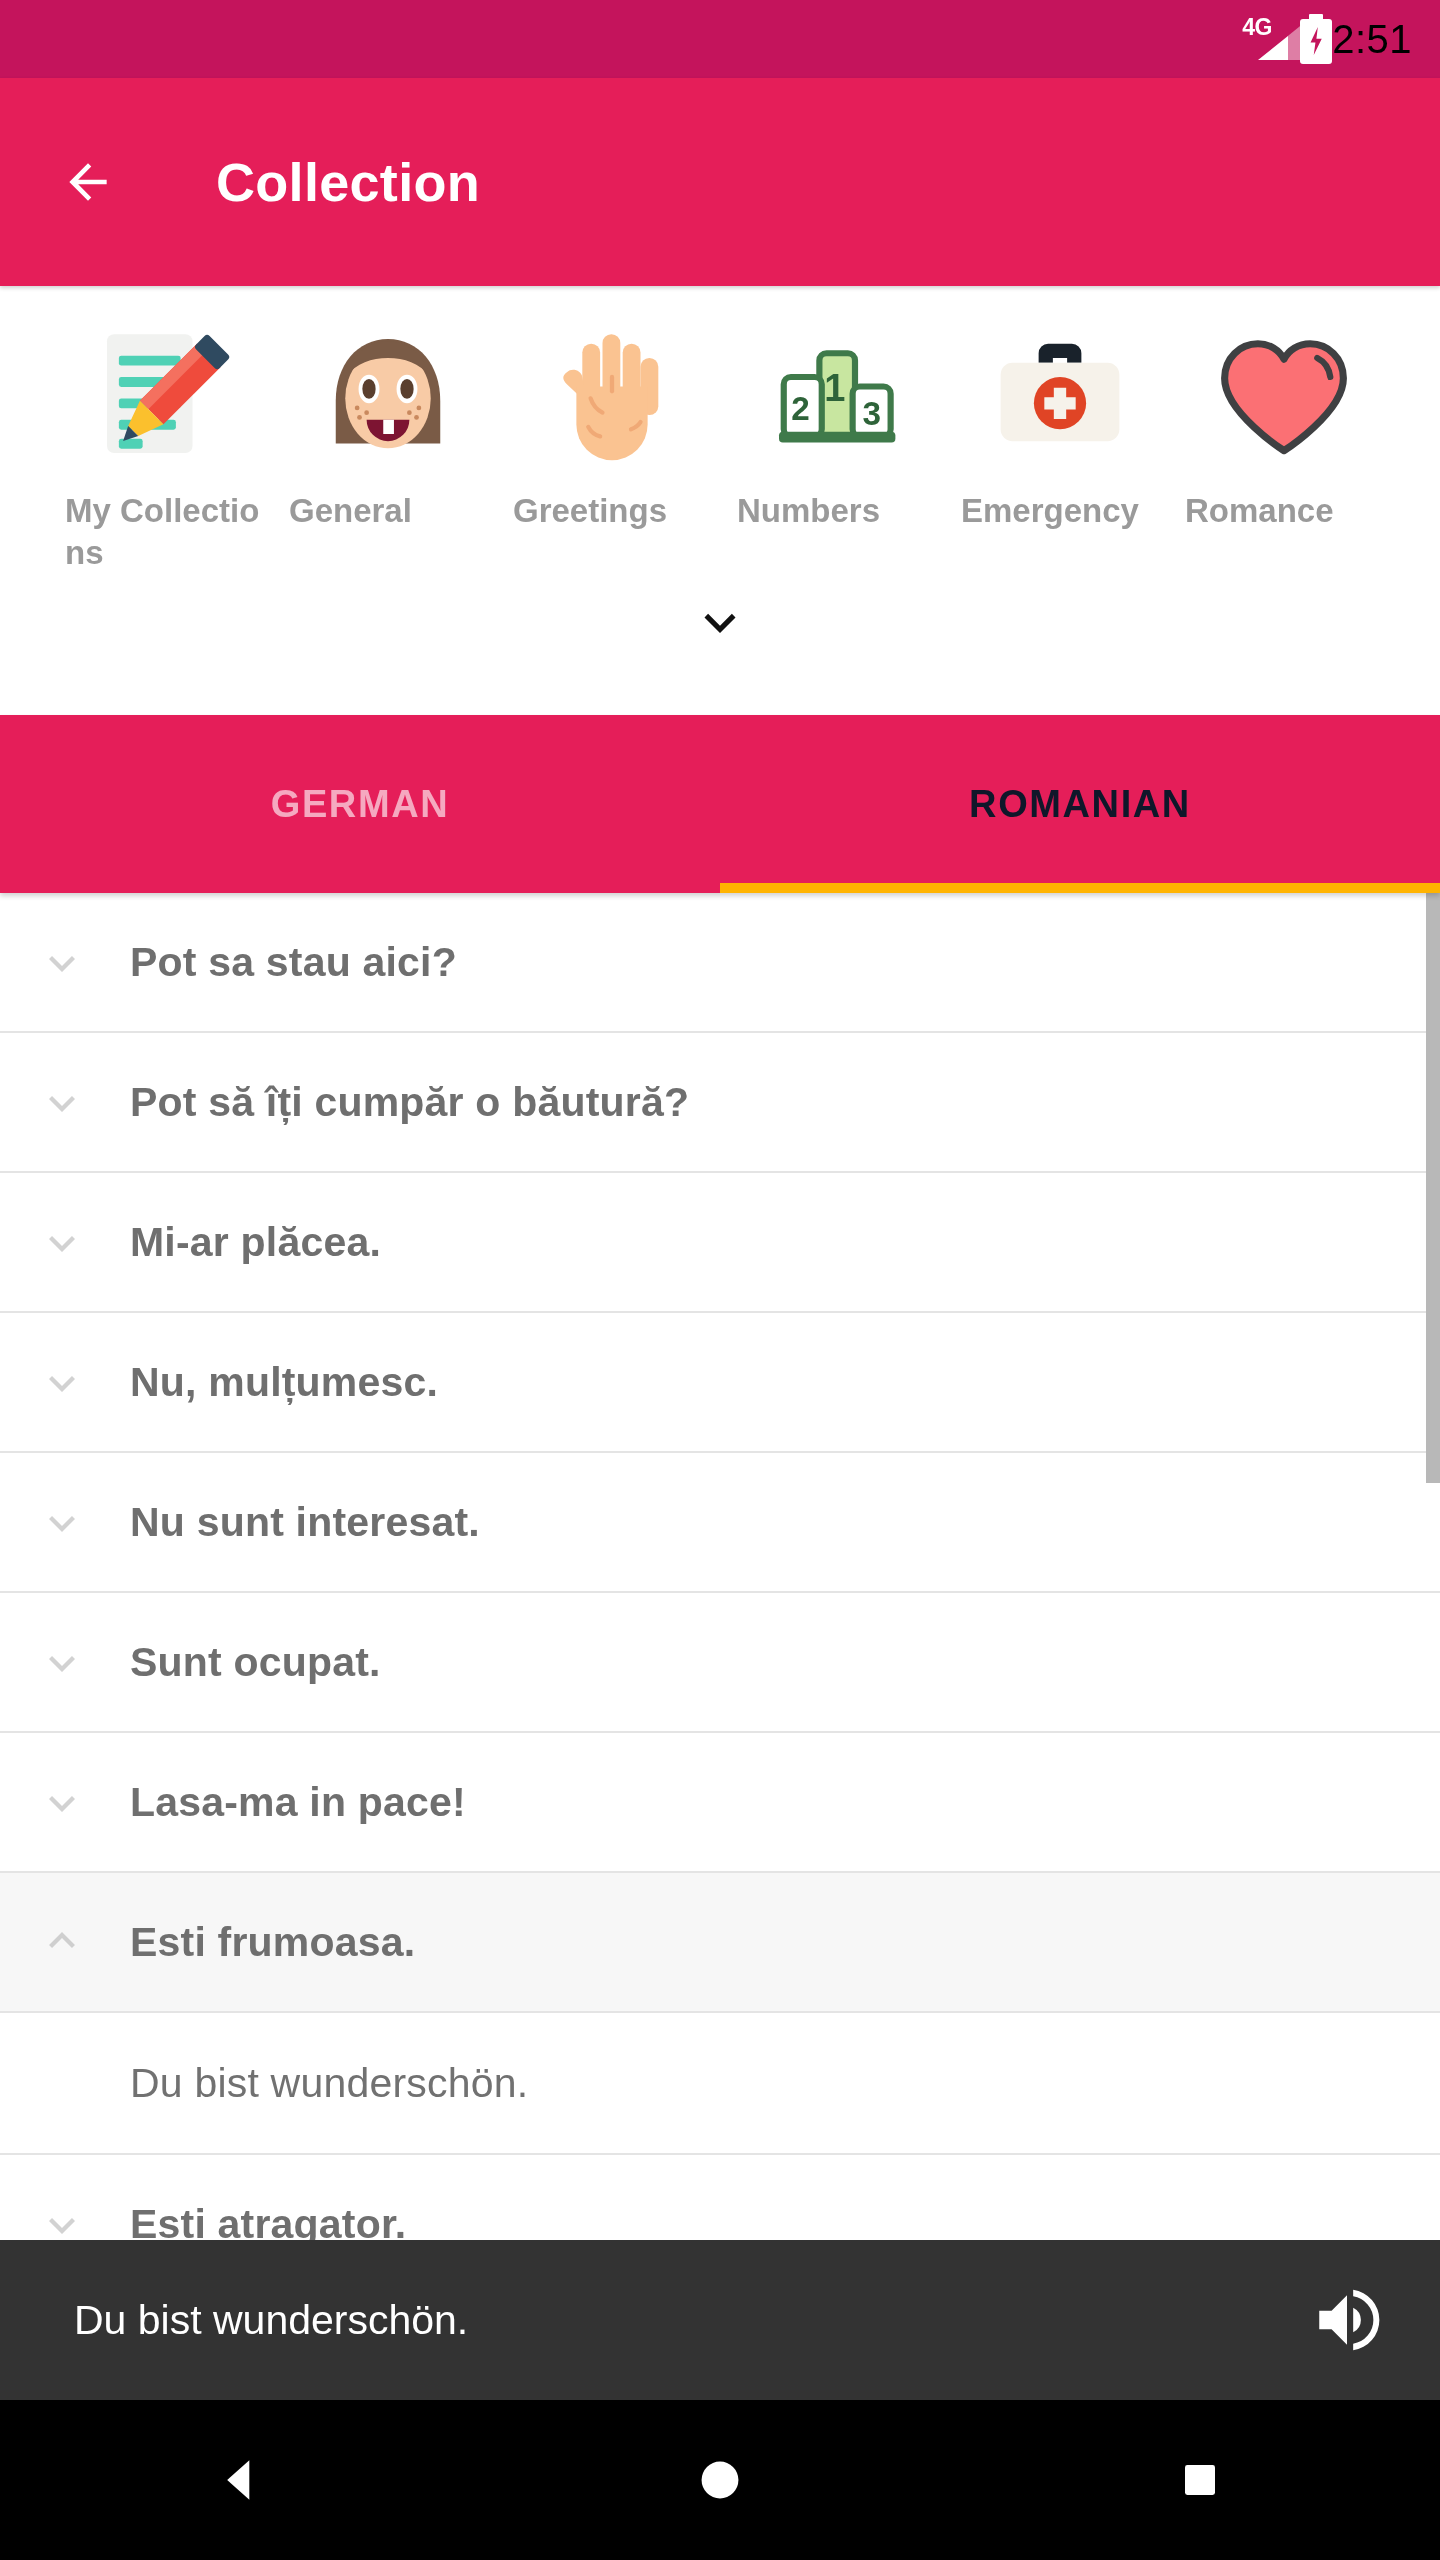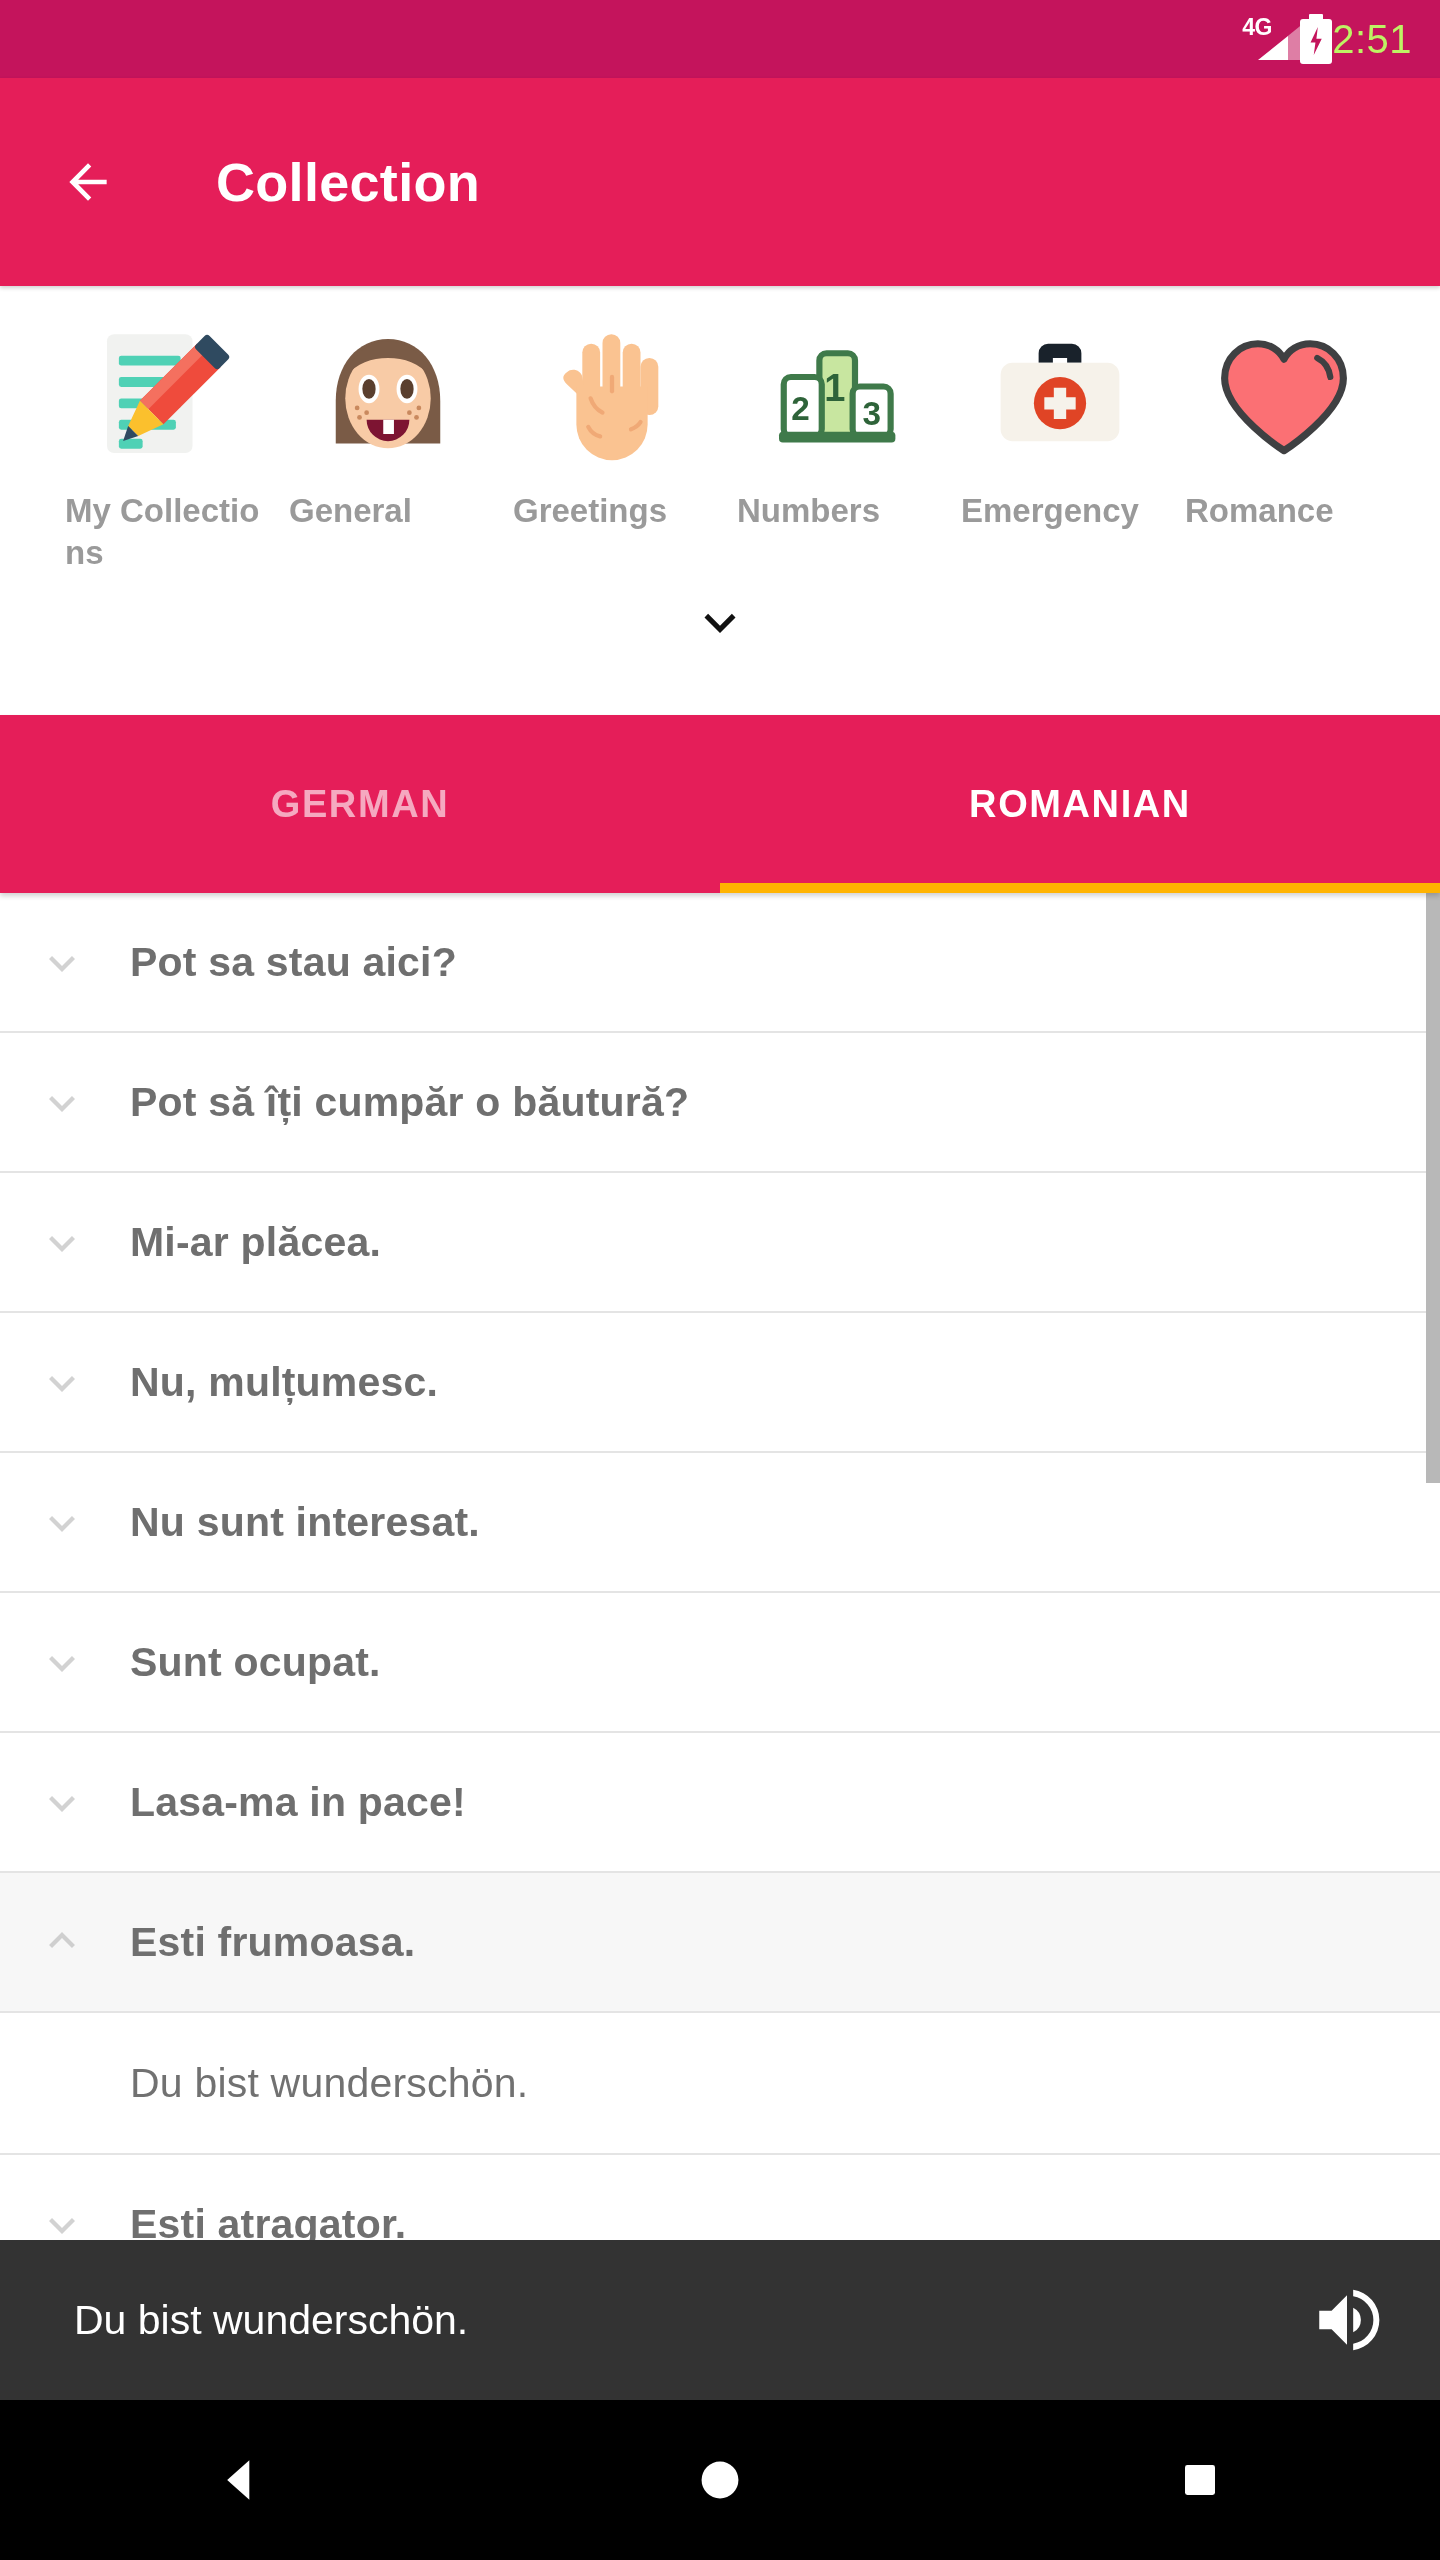--- a/index.html
+++ b/index.html
@@ -21,21 +21,21 @@
   .sb-4g { position: absolute; left: 0; top: 0; font-size: 23px; font-weight: bold; color: #fff; line-height: 1; letter-spacing: -0.5px;}
   .sb-tri-bg { position: absolute; right: 0; bottom: 2px; width: 42px; height: 34px;
       background: rgba(255,255,255,.45); clip-path: polygon(100% 0, 100% 100%, 0 100%); }
   .sb-tri-fg { position: absolute; right: 12px; bottom: 2px; width: 30px; height: 24px;
       background: #fff; clip-path: polygon(100% 0, 100% 100%, 0 100%); }
   .sb-batt { position: relative; width: 32px; height: 50px; }
   .sb-batt-cap { position: absolute; left: 9px; top: 0; width: 14px; height: 6px; background: #fff; border-radius: 1px;}
   .sb-batt-body { position: absolute; left: 0; top: 5px; width: 32px; height: 45px; background: #fff; border-radius: 3px;}
   .sb-bolt { position: absolute; left: 9px; top: 13px; width: 14px; height: 28px; background: #C4145C;
       clip-path: polygon(62% 0, 10% 55%, 45% 55%, 33% 100%, 90% 42%, 52% 42%); }
-  .sb-time { font-size: 40px; color: #bef264; font-weight: normal; letter-spacing: 0.5px;}
+  .sb-time { font-size: 40px; color: #000000; font-weight: normal; letter-spacing: 0.5px;}
 
   
   .appbar {
     height: 208px; flex: 0 0 208px; background: #E51E59;
     display: flex; align-items: center; padding-left: 60px; gap: 100px;
     box-shadow: 0 2px 4px rgba(0,0,0,.18); position: relative; z-index: 5;
   }
   .back-arrow { width: 56px; height: 56px; cursor: pointer; }
   .appbar-title { font-size: 54px; color: #fff; font-weight: bold; letter-spacing: .3px; }
 
@@ -49,21 +49,21 @@
                  width: 206px; text-align: left; word-break: break-all; padding-left: 4px; font-weight: bold;}
   .cat.narrow .clabel { width: 206px; }
   .chev-more { align-self: center; margin-top: 16px; }
 
   
   .tabs { flex: 0 0 178px; background: #E51E59; display: flex; position: relative;
           box-shadow: 0 3px 5px rgba(0,0,0,.18); z-index: 4; }
   .tab { flex: 1; display: flex; align-items: center; justify-content: center;
          font-size: 38px; font-weight: bold; letter-spacing: 1.6px; cursor: pointer; }
   .tab.inactive { color: rgba(255,255,255,.62); }
-  .tab.active { color: #ffffff; }
+  .tab.active { color: #0f172a; }
   .tab-ind { position: absolute; bottom: 0; left: 720px; width: 720px; height: 10px; background: #FFB300; }
 
   
   .listwrap { flex: 1 1 auto; position: relative; overflow: hidden; background: #14532d; }
   .row { position: relative; display: flex; align-items: center;
          height: 140px; padding-left: 36px; border-bottom: 2px solid #e4e4e4; background: #fff; cursor: pointer;}
   .row.expanded { background: #f7f7f7; }
   .row .chev { width: 52px; height: 52px; flex: 0 0 52px; margin-right: 42px; }
   .row .rtext { font-size: 41px; color: #6f6f6f; font-weight: bold; letter-spacing: .2px; }
   .trans { height: 142px; display: flex; align-items: center; padding-left: 130px;

